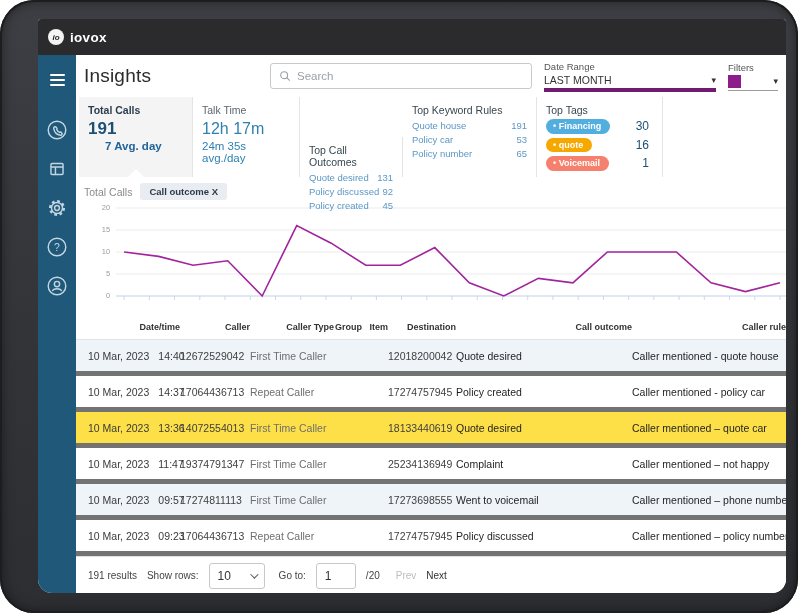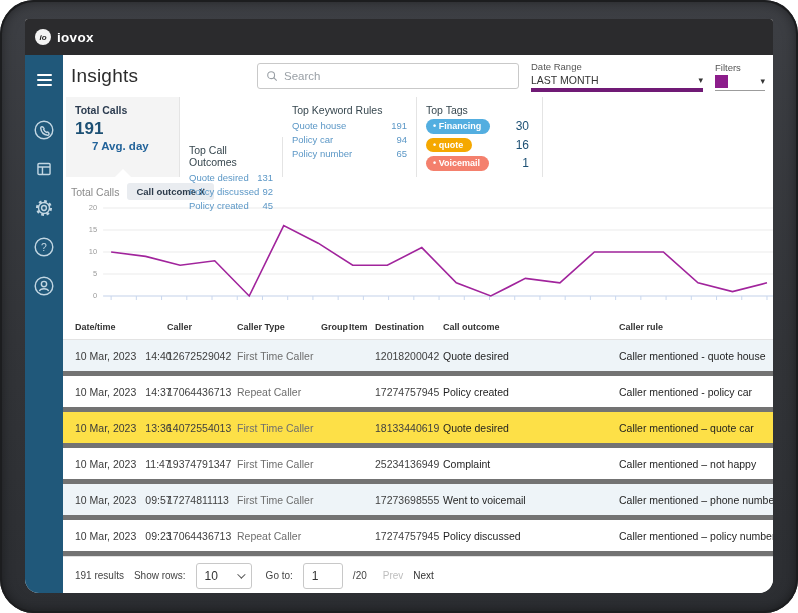--- a/index.html
+++ b/index.html
@@ -2,21 +2,21 @@
 <html><head>
 <meta charset="utf-8">
 <style>
   * { margin:0; padding:0; box-sizing:border-box; }
   body { width:798px; height:613px; background:#fff; font-family:"Liberation Sans", sans-serif; overflow:hidden; }
 
   
   .tablet { position:relative; width:798px; height:613px;
     background:linear-gradient(180deg,#3d3f44 0%, #323438 55%, #2c2e32 100%);
     border-radius:34px; box-shadow: inset 0 0 0 2px #1c1d1f, inset 0 0 14px rgba(0,0,0,.55); }
-  .screen { position:absolute; left:25px; top:19px; width:748px; height:574px;
+  .screen { position:absolute; left:38px; top:19px; width:748px; height:574px;
     background:#fff; border-radius:3px 3px 14px 14px; overflow:hidden; display:flex; flex-direction:column; }
 
   
   .topbar { height:36px; background:#2b2b2d; display:flex; align-items:center; padding-left:10px; gap:6px; flex:none; }
   .logo-circle { width:16px; height:16px; border-radius:50%; background:#f4f4f4; color:#1e1e1e;
     font-size:8px; font-weight:bold; font-style:italic; display:flex; align-items:center; justify-content:center; }
   .logo-text { color:#fff; font-size:13.5px; font-weight:600; letter-spacing:.3px; }
 
   
   .app { flex:1; display:flex; min-height:0; }
@@ -68,21 +68,21 @@
   .chart-section { height:138px; padding:6px 0 0 8px; flex:none; }
   .chart-head { display:flex; align-items:center; gap:8px; margin-bottom:2px; }
   .chart-series-label { font-size:10.5px; color:#8b8b8b; }
   .chart-chip { background:#e9ecf0; color:#2b3a4a; font-size:9.5px; font-weight:bold; border-radius:3px; padding:3px 9px; cursor:pointer; }
   .chart-wrap { width:100%; height:112px;text-align:right; }
   .chart-wrap svg { width:100%; height:100%; }
 
   
   .table { flex:1; display:flex; flex-direction:column; min-height:0; }
   .t-grid { display:grid; grid-template-columns:92px 70px 84px 28px 26px 68px 176px 1fr; padding-left:12px; align-items:center; }
-  .t-head { height:25px; border-bottom:1px solid #e3e3e3; flex:none; }
+  .t-head { height:25px; border-bottom:1px solid #e3e3e3; flex:none;text-align:right; }
   .t-head span { font-size:9px; font-weight:bold; color:#333; }
   .t-row { height:36px; border-bottom:5px solid #737373; font-size:10.5px; cursor:pointer; background:#fff; }
   .t-row.alt { background:#eef4f8; }
   .t-row.selected { background:#fde047; }
   .c-date { color:#3a3a3a; white-space:nowrap; }
   .c-time { margin-left:9px; }
   .c-num { color:#3f3f3f; }
   .c-type { color:#6e6e6e; }
   .c-out, .c-kw { color:#1f1f1f; }
   .c-kw { white-space:nowrap; }
@@ -176,20 +176,25 @@
             </div>
           </div>
         </div>
 
         <div class="stats">
           <div class="stat-card first">
             <div class="stat-label-dark">Total Calls</div>
             <div class="stat-big-dark">191</div>
             <div class="stat-sub-dark">7 Avg. day</div>
           </div>
+          <div class="stat-card card-talk">
+            <div class="stat-label">Talk Time</div>
+            <div class="stat-big-teal">12h 17m</div>
+            <div class="stat-sub-teal">24m 35s avg./day</div>
+          </div>
           <div class="stat-card card-outcomes">
             <div class="stat-label" style="color:#37474f">Top Call Outcomes</div>
             <div>
                 <div class="mini-row">
                   <span>Quote desired</span>
                   <span>131</span>
                 </div>
                 <div class="mini-row">
                   <span>Policy discussed</span>
                   <span>92</span>
@@ -202,21 +207,21 @@
           </div>
           <div class="stat-card card-keywords">
             <div class="stat-label" style="color:#37474f">Top Keyword Rules</div>
             <div>
                 <div class="mini-row">
                   <span>Quote house</span>
                   <span>191</span>
                 </div>
                 <div class="mini-row">
                   <span>Policy car</span>
-                  <span>94</span>
+                  <span>53</span>
                 </div>
                 <div class="mini-row">
                   <span>Policy number</span>
                   <span>65</span>
                 </div>
               </div>
           </div>
           <div class="stat-card card-tags">
             <div class="stat-label" style="color:#37474f">Top Tags</div>
             <div id="tags-list">

